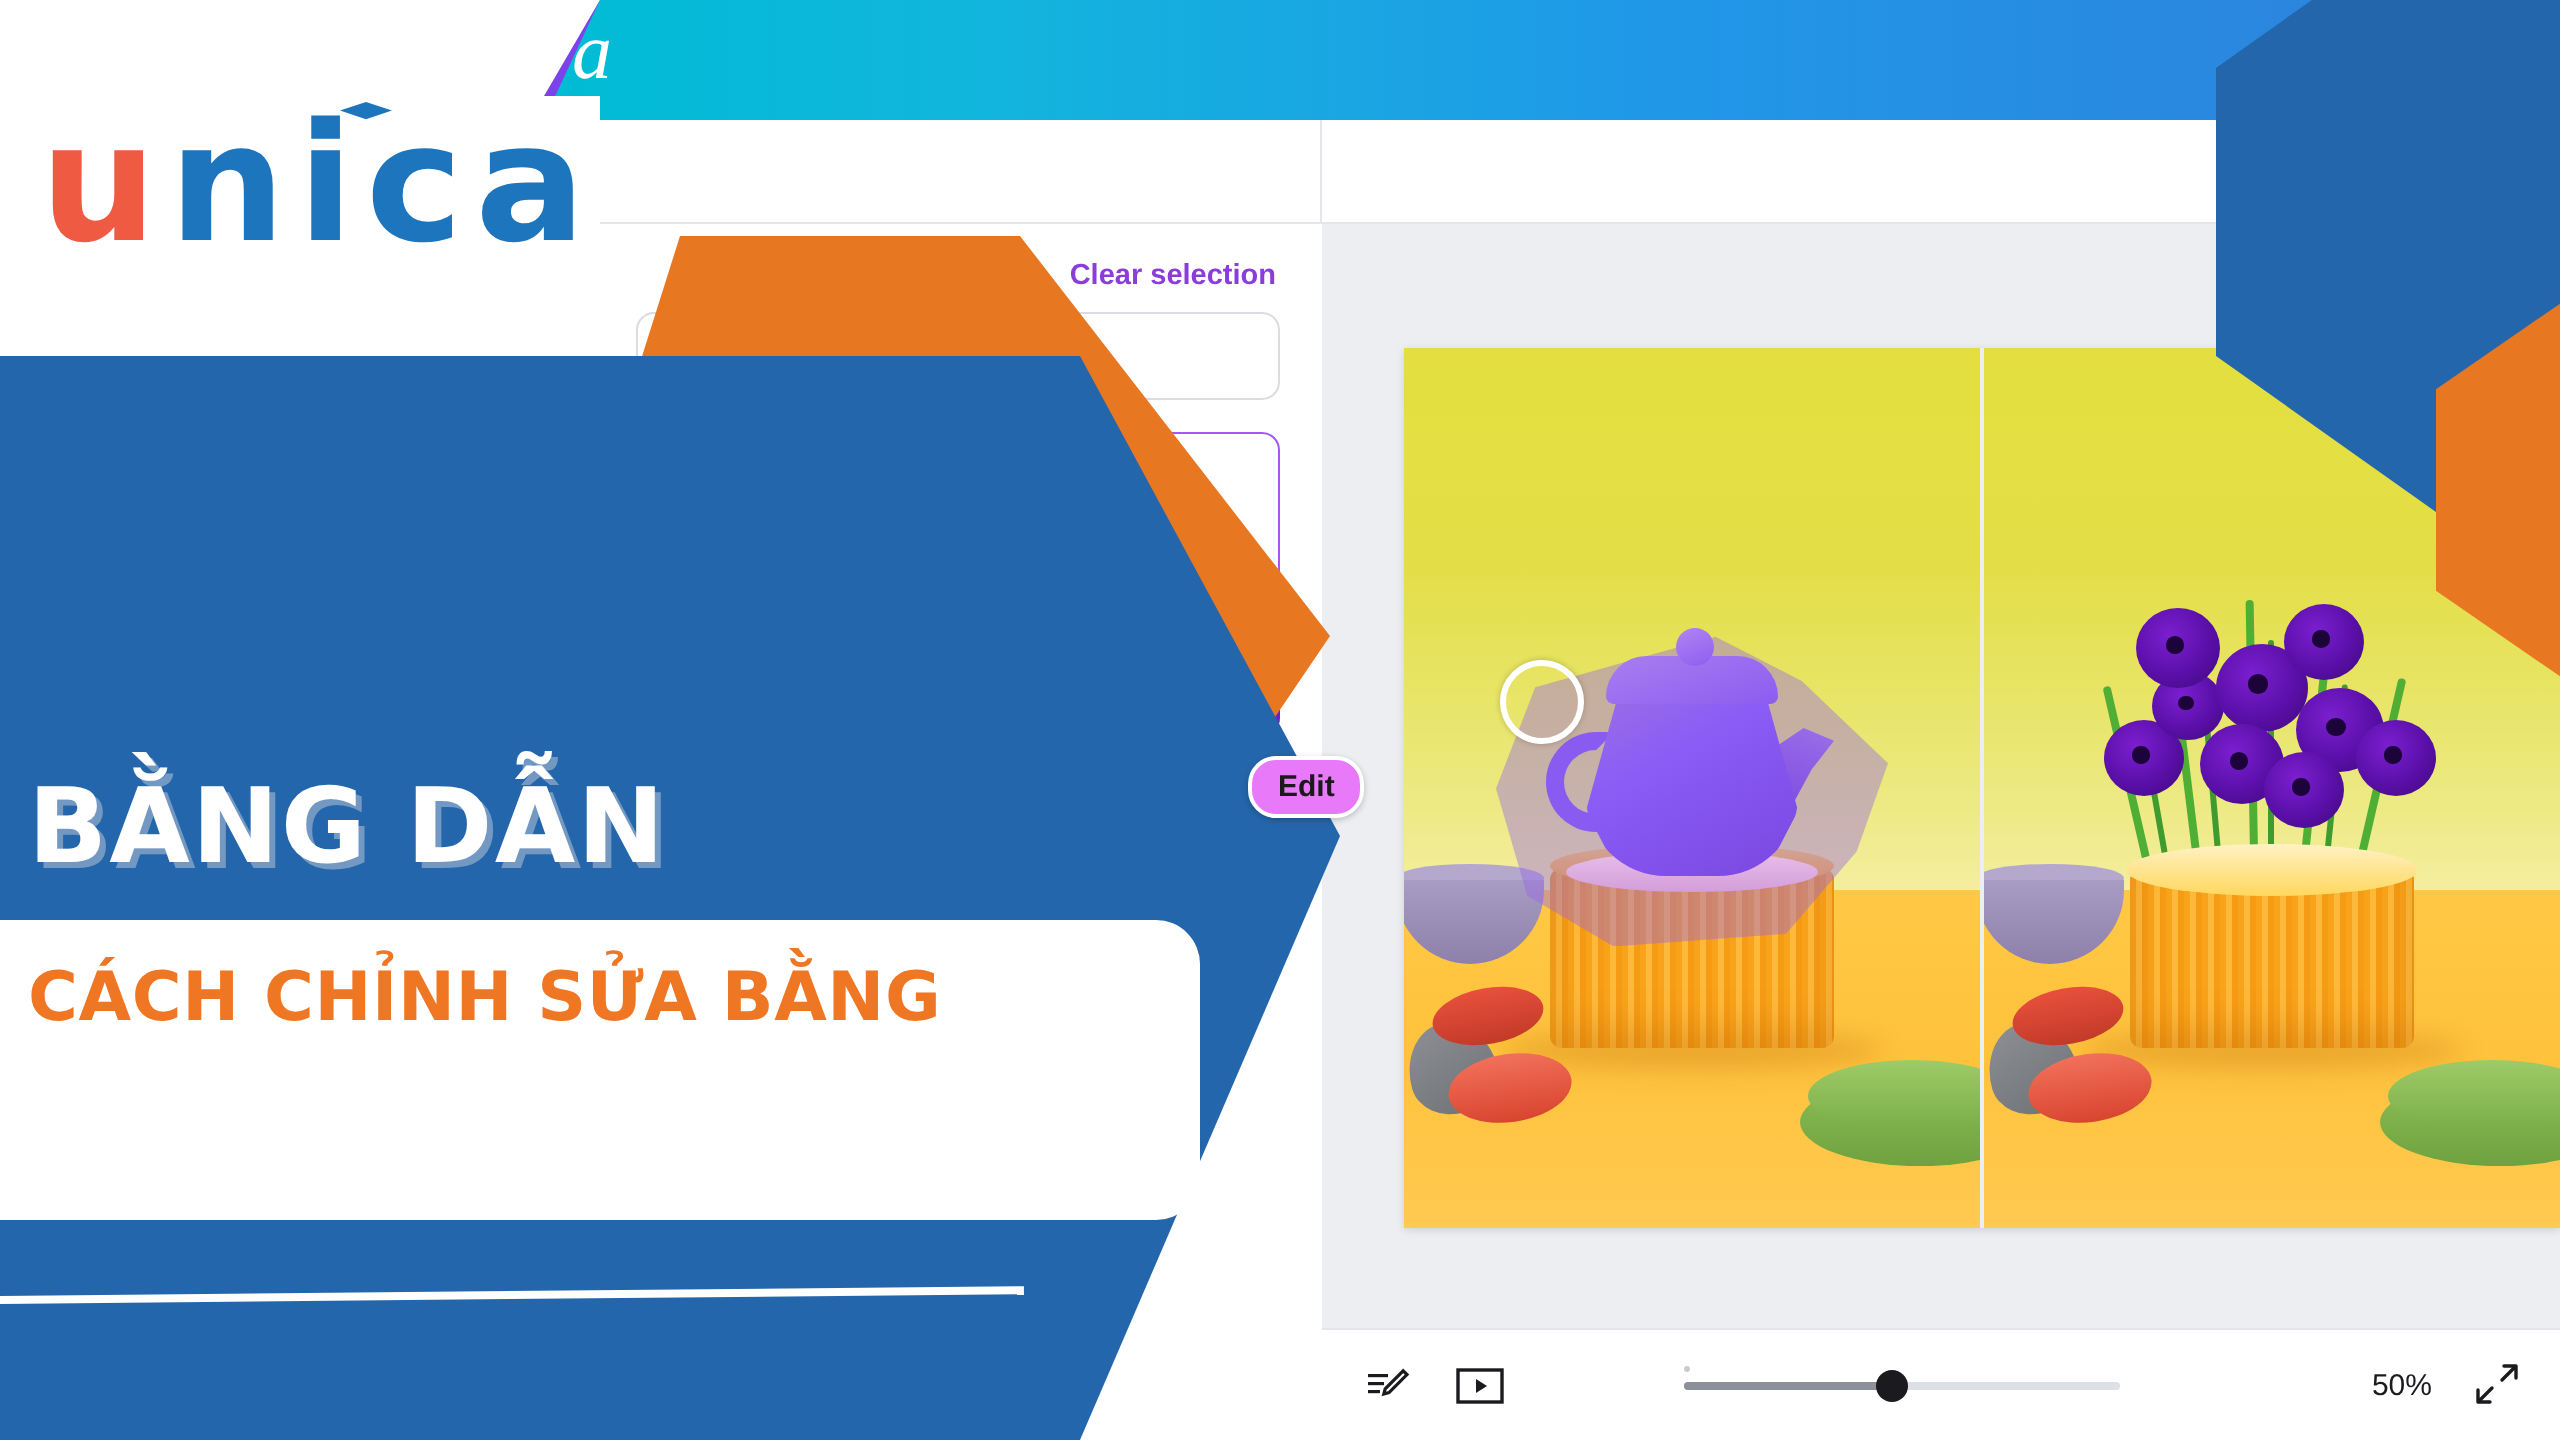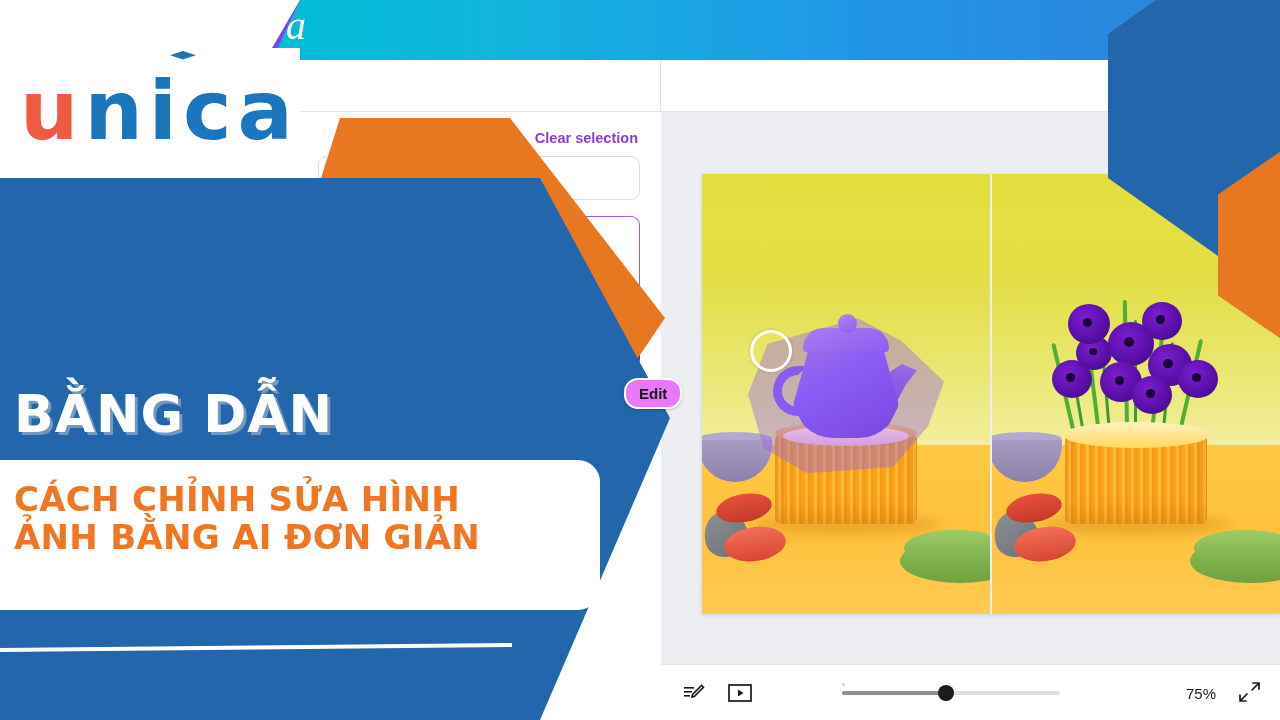--- a/index.html
+++ b/index.html
@@ -5,21 +5,21 @@
   * { box-sizing: border-box; margin: 0; padding: 0; }
   html, body { width: 1280px; height: 720px; overflow: hidden; }
   body {
     font-family: "Liberation Sans", sans-serif;
     background: #ffffff;
     position: relative;
   }
   #stage { position: absolute; inset: 0; width: 1280px; height: 720px; overflow: hidden; background:#fff; }
 
   
-  .app { position:absolute; inset:0; background:#ffffff;text-align:center; }
+  .app { position:absolute; inset:0; background:#ffffff; }
 
   .app-header {
     position:absolute; left:0; top:0; width:1280px; height:60px;
     background: linear-gradient(90deg,#7c3aed 0%, #7b4ae8 40%, #6d4ae0 100%);
   }
   .header-right { position:absolute; right:18px; top:0; height:60px; display:flex; align-items:center; gap:8px; }
   .avatar-wrap {
     width:44px;height:44px;border-radius:50%;
     background: linear-gradient(135deg,#ff4fd8,#c03bff);
     display:flex;align-items:center;justify-content:center;
@@ -265,21 +265,21 @@
   }
   .teal-a {
     position:absolute; left:286px; top:6px;
     font-family:"Liberation Serif", serif; font-style:italic;
     font-size:40px; color:#ffffff; line-height:1;
   }
   .white-band {
     position:absolute; left:0; top:48px; width:300px; height:128px; background:#fff;
   }
   .logo {
-    position:absolute; left:20px; top:70px;
+    position:absolute; left:20px; top:52px;
     font-size:82px; font-weight:700; letter-spacing:6px; line-height:1;
     font-family:"DejaVu Sans", sans-serif;
   }
   .logo .u { color:#ef5a43; }
   .logo .rest { color:#1d76bd; }
   .grad-cap {
     position:absolute; left:169px; top:51px; width:28px; height:9px;
   }
 
   .orange-arrow {
@@ -463,21 +463,21 @@
         </svg>
       </div>
 
       <div class="zoom-wrap">
         <div class="zoom-track">
           <div class="zoom-dot"></div>
           <div class="zoom-fill"></div>
           <div class="zoom-knob"></div>
         </div>
       </div>
-      <div class="zoom-pct">75%</div>
+      <div class="zoom-pct">50%</div>
       <div class="fs-btn">
         <svg width="24" height="24" viewBox="0 0 24 24">
           <path d="M22 3l-7 7M22 3h-6M22 3v6" stroke="#1b1b1f" stroke-width="1.7" fill="none" stroke-linecap="round"></path>
           <path d="M3 21l7-7M3 21h6M3 21v-6" stroke="#1b1b1f" stroke-width="1.7" fill="none" stroke-linecap="round"></path>
         </svg>
       </div>
     </div>
 
     <div class="cursor-grp">
       <svg width="30" height="34" viewBox="0 0 30 34" class="cursor-arrow">
@@ -501,22 +501,21 @@
       <path d="M14 0L27 4.3l-13 4.3L1 4.3z" fill="#1d76bd"></path>
     </svg>
 
     <div class="orange-arrow"></div>
     <div class="blue-big"></div>
 
     <div class="title-main">BẰNG DẪN</div>
 
     <div class="white-card"></div>
     <div class="title-sub">
-      <div>CÁCH CHỈNH SỬA HÌNH</div>
-      <div>ẢNH BẰNG AI ĐƠN GIẢN</div>
+      <div>CÁCH CHỈNH SỬA BẰNG</div>
     </div>
 
     <div class="blue-banner-line"></div>
 
     <div class="hex-blue-r"></div>
     <div class="hex-orange-r"></div>
   </div>
 
 </div>
 

